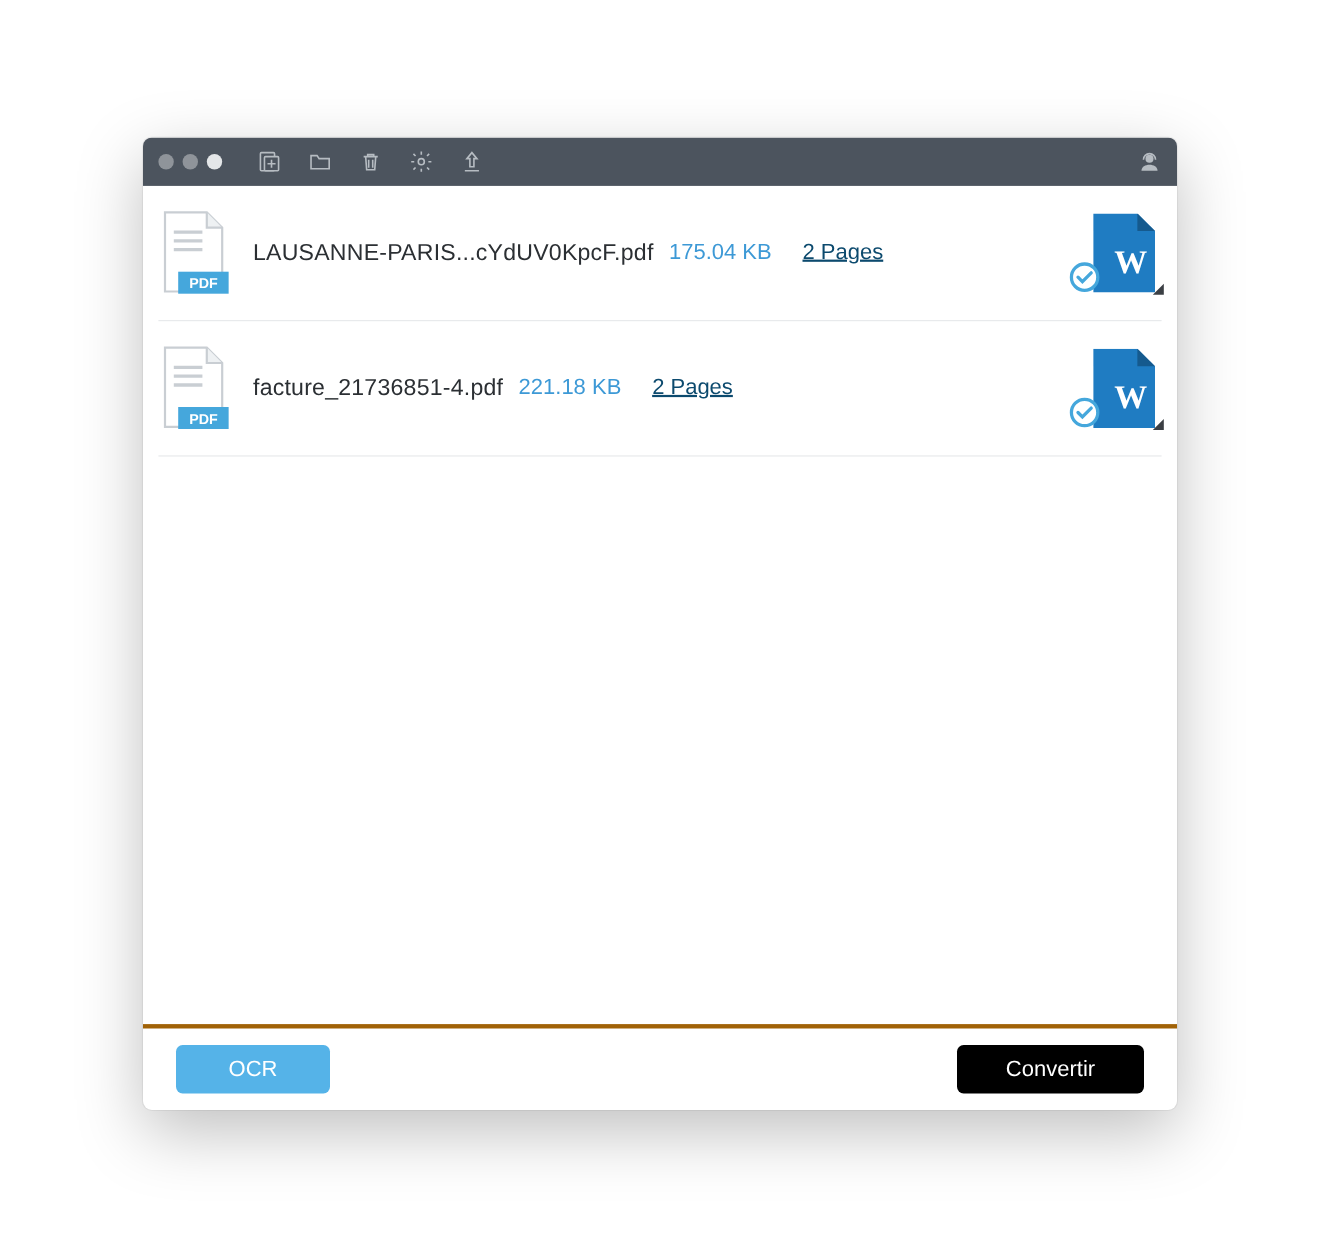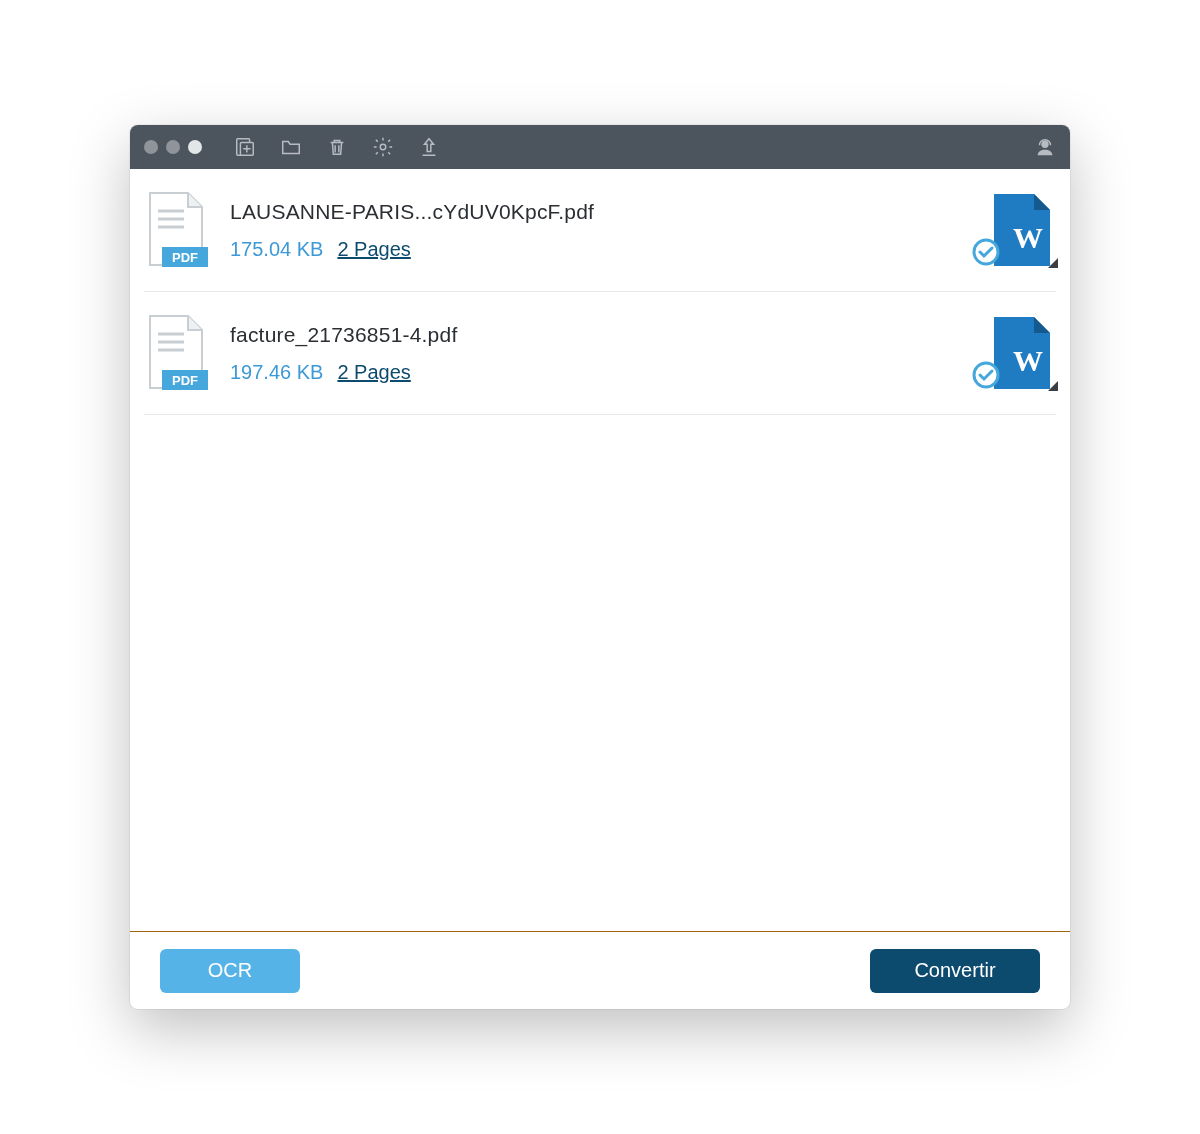--- a/index.html
+++ b/index.html
@@ -42,50 +42,50 @@
   .support-icon svg { fill: #b6bcc2; stroke: none; }
   .filelist { flex: 1; overflow-y: auto; padding: 0 14px; }
   .file-row {
     display: flex;
     align-items: center;
     padding: 22px 0;
     border-bottom: 1px solid #e6e8ea;
     gap: 22px;
   }
   .pdf-icon { width: 64px; height: 78px; position: relative; flex-shrink:0; }
-  .file-meta { flex: 1; display: flex; flex-direction: column; gap: 14px; }
+  .file-meta { flex: 1; display: flex; flex-direction: row; gap: 14px; }
   .filename { font-size: 21px; color: #2b2f33; letter-spacing: 0.2px; }
-  .metaline { display: flex; gap: 14px; align-items: baseline; font-size: 20px; }
+  .metaline { display: flex; gap: 28px; align-items: baseline; font-size: 20px; }
   .filesize { color: #3d99d6; }
   .pagelink { color: #0c4a6e; text-decoration: underline; cursor: pointer; }
   .target-icon { width: 84px; height: 72px; position: relative; flex-shrink:0; }
   .corner-tri {
     position:absolute; right:-2px; bottom:-2px;
     width:0;height:0;border-left:10px solid transparent;border-bottom:10px solid #3b3f44;
   }
   .footer {
     height: 78px;
-    border-top: 1px solid #a16207;
+    border-top: 4px solid #a16207;
     display: flex;
     align-items: center;
     padding: 0 30px;
     justify-content: space-between;
   }
   .btn {
     border: none;
     border-radius: 6px;
     font-size: 20px;
     color: #fff;
     cursor: pointer;
     padding: 0 34px;
     height: 44px;
     display:flex;align-items:center;justify-content:center;
   }
   .btn-ocr { background: #55b3e8; min-width: 140px; }
-  .btn-convert { background: #0c4a6e; min-width: 170px; }
+  .btn-convert { background: #000000; min-width: 170px; }
 </style>
 </head>
 <body>
 
 <div class="window">
 
   <div class="titlebar">
     <div class="traffic">
       <div class="dot dot-close"></div>
       <div class="dot dot-min"></div>
@@ -176,21 +176,21 @@
           <line x1="14" y1="20" x2="40" y2="20" stroke="#c9ced3" stroke-width="3"></line>
           <line x1="14" y1="28" x2="40" y2="28" stroke="#c9ced3" stroke-width="3"></line>
           <line x1="14" y1="36" x2="40" y2="36" stroke="#c9ced3" stroke-width="3"></line>
           <rect x="18" y="56" width="46" height="20" fill="#45a7dc"></rect>
           <text x="41" y="71" text-anchor="middle" fill="#fff" font-size="13" font-weight="700" font-family="Arial">PDF</text>
         </svg>
       </div>
       <div class="file-meta">
         <div class="filename">facture_21736851-4.pdf</div>
         <div class="metaline">
-          <span class="filesize">197.46 KB</span>
+          <span class="filesize">221.18 KB</span>
           <span class="pagelink">2 Pages</span>
         </div>
       </div>
       <div class="target-icon">
         <svg viewBox="0 0 84 72" width="84" height="72">
           <path d="M22 0h40l16 16v56H22z" fill="#1f7cc2"></path>
           <path d="M62 0v16h16z" fill="#155a8e"></path>
           <text x="56" y="54" text-anchor="middle" fill="#fff" font-size="30" font-weight="700" font-family="Georgia,serif">W</text>
           <circle cx="14" cy="58" r="12" fill="#fff" stroke="#45a7dc" stroke-width="3"></circle>
           <path d="M8 58l4 4 8-8" fill="none" stroke="#45a7dc" stroke-width="3" stroke-linecap="round"></path>

